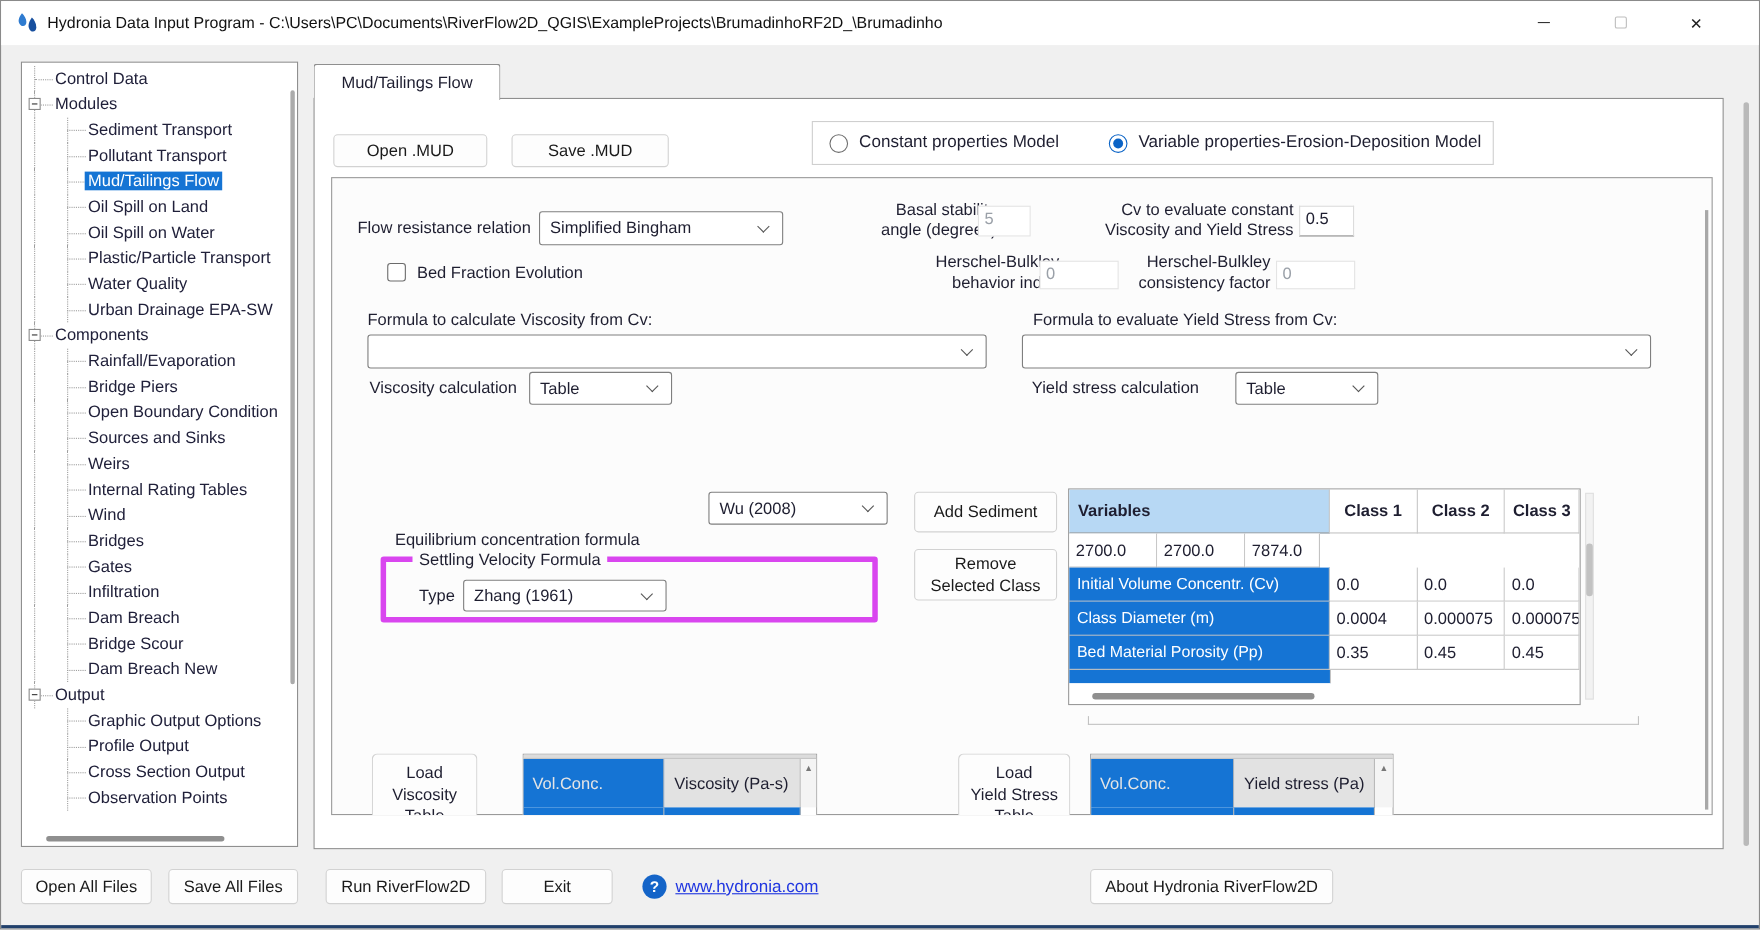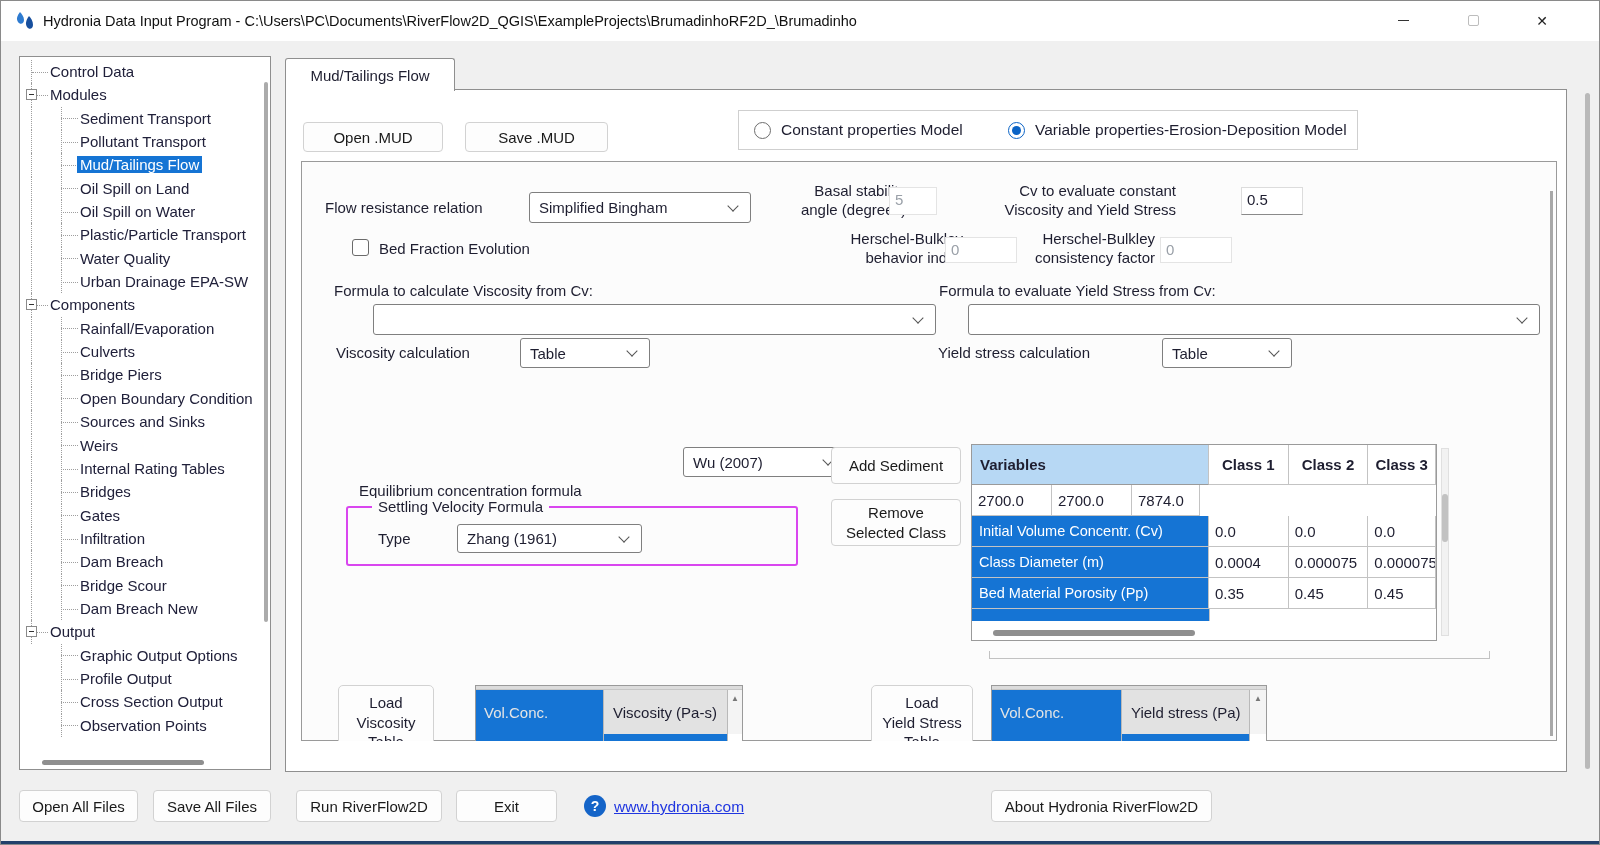--- a/index.html
+++ b/index.html
@@ -34,38 +34,38 @@
   .tree-vscroll { position:absolute; right:2px; top:25px; width:4px; height:540px; background:#ababab; border-radius:2px; }
   .tree-hscroll { position:absolute; left:22px; bottom:4px; width:162px; height:5px; background:#8f8f8f; border-radius:3px; }
 
   
   .tab { position:absolute; left:284px; top:57px; width:170px; height:33px; background:#fff; border:1px solid #8f8f8f; border-bottom:none; border-radius:3px 3px 0 0; z-index:3; display:flex; align-items:center; justify-content:center; font-size:15px; }
   .tabpage { position:absolute; left:284px; top:88px; width:1282px; height:683px; background:#fff; border:1px solid #8f8f8f; z-index:1; }
   .pagescroll { position:absolute; left:1584px; top:92px; width:5px; height:676px; background:#b9b9b9; border-radius:3px; z-index:4; }
 
   
   .btn { position:absolute; background:#fdfdfd; border:1px solid #d2d2d2; border-radius:4px; display:flex; align-items:center; justify-content:center; font-size:15px; color:#1a1a1a; text-align:center; z-index:5; }
-  .combo { position:absolute; background:#fff; border:1px solid #7f7f7f; border-radius:3px; display:flex; align-items:center; padding-left:9px; font-size:15px; z-index:5;margin-left:39px; }
+  .combo { position:absolute; background:#fff; border:1px solid #7f7f7f; border-radius:3px; display:flex; align-items:center; padding-left:9px; font-size:15px; z-index:5; }
   .chev { position:absolute; right:13px; top:50%; margin-top:-6px; width:8px; height:8px; border-right:1.6px solid #555; border-bottom:1.6px solid #555; transform:rotate(45deg); }
   .flabel { position:absolute; font-size:15px; color:#1e1e30; white-space:nowrap; z-index:5; }
   .ml { white-space:pre-line; line-height:1.25; }
   .r { text-align:right; }
   .tinput { position:absolute; background:#fff; border:1px solid #dcdcdc; border-bottom:1px solid #8a8a8a; font-size:15px; padding:3px 0 0 5px; z-index:5; }
   .tinput.dim { color:#9aa0a8; border:1px solid #e4e4e4; }
   .checkbox { position:absolute; width:17px; height:17px; background:#fff; border:1.5px solid #6b6b6b; border-radius:3px; z-index:5; }
   .radiobox { position:absolute; left:737px; top:109px; width:620px; height:40px; border:1px solid #cfcfcf; background:#fff; z-index:5; }
   .radio { position:absolute; width:17px; height:17px; border-radius:50%; background:#fff; border:1.5px solid #6e6e6e; }
   .radio.on { border:1.5px solid #0a63c6; }
   .radio.on::after { content:""; position:absolute; left:50%; top:50%; width:9px; height:9px; margin:-4.5px 0 0 -4.5px; border-radius:50%; background:#0a63c6; }
   .rlabel { position:absolute; top:10px; font-size:15.5px; white-space:nowrap; }
 
   .innerpanel { position:absolute; left:300px; top:160px; width:1256px; height:580px; background:#fcfcfc; border:1px solid #9a9a9a; z-index:2; }
   .inner-vscroll { position:absolute; left:1549px; top:190px; width:3px; height:545px; background:#a8a8a8; z-index:6; }
 
-  .groupbox { position:absolute; left:345px; top:505px; width:452px; height:60px; border:2px solid #d946ef; border-radius:3px; z-index:5; }
+  .groupbox { position:absolute; left:345px; top:505px; width:452px; height:60px; border:5px solid #d946ef; border-radius:3px; z-index:5; }
   .legend { position:absolute; left:24px; top:-10px; background:#fcfcfc; padding:0 6px; font-size:15px; white-space:nowrap; }
   .gb-bottom { position:absolute; left:988px; top:650px; width:501px; height:8px; border-left:1px solid #c2c2c2; border-right:1px solid #c2c2c2; border-bottom:1px solid #c2c2c2; z-index:3; }
 
   
   .ctable { position:absolute; left:970px; top:443px; width:466px; height:197px; background:#fff; border:1px solid #9a9a9a; overflow:hidden; z-index:5; }
   .ct-row { display:flex; height:31px; }
   .ct-row.ct-head { height:40px;font-weight:bold; }
   .ct-h, .ct-l, .ct-c { border-right:1px solid #c3c3c3; border-bottom:1px solid #c3c3c3; overflow:hidden; white-space:nowrap; font-size:15px; }
   .ct-h { display:flex; align-items:center; justify-content:center; background:#fff; }
   .ct-head .c0 { background:#b7d8f4; justify-content:flex-start; padding-left:8px; border-bottom:1px solid #9a9a9a; }
@@ -124,26 +124,26 @@
         <div class="trow l2"><span class="sp1"></span><span class="sp2"></span><span class="tlabel">Sediment Transport</span></div>
         <div class="trow l2"><span class="sp1"></span><span class="sp2"></span><span class="tlabel">Pollutant Transport</span></div>
         <div class="trow l2 sel"><span class="sp1"></span><span class="sp2"></span><span class="tlabel">Mud/Tailings Flow</span></div>
         <div class="trow l2"><span class="sp1"></span><span class="sp2"></span><span class="tlabel">Oil Spill on Land</span></div>
         <div class="trow l2"><span class="sp1"></span><span class="sp2"></span><span class="tlabel">Oil Spill on Water</span></div>
         <div class="trow l2"><span class="sp1"></span><span class="sp2"></span><span class="tlabel">Plastic/Particle Transport</span></div>
         <div class="trow l2"><span class="sp1"></span><span class="sp2"></span><span class="tlabel">Water Quality</span></div>
         <div class="trow l2"><span class="sp1"></span><span class="sp2"></span><span class="tlabel">Urban Drainage EPA-SW</span></div>
         <div class="trow l1"><span class="sp1"></span><span class="ebox"></span><span class="tlabel">Components</span></div>
         <div class="trow l2"><span class="sp1"></span><span class="sp2"></span><span class="tlabel">Rainfall/Evaporation</span></div>
-        <div class="trow l2"><span class="sp1"></span><span class="sp2"></span><span class="tlabel">Culverts</span></div>
         <div class="trow l2"><span class="sp1"></span><span class="sp2"></span><span class="tlabel">Bridge Piers</span></div>
         <div class="trow l2"><span class="sp1"></span><span class="sp2"></span><span class="tlabel">Open Boundary Condition</span></div>
         <div class="trow l2"><span class="sp1"></span><span class="sp2"></span><span class="tlabel">Sources and Sinks</span></div>
         <div class="trow l2"><span class="sp1"></span><span class="sp2"></span><span class="tlabel">Weirs</span></div>
         <div class="trow l2"><span class="sp1"></span><span class="sp2"></span><span class="tlabel">Internal Rating Tables</span></div>
+        <div class="trow l2"><span class="sp1"></span><span class="sp2"></span><span class="tlabel">Wind</span></div>
         <div class="trow l2"><span class="sp1"></span><span class="sp2"></span><span class="tlabel">Bridges</span></div>
         <div class="trow l2"><span class="sp1"></span><span class="sp2"></span><span class="tlabel">Gates</span></div>
         <div class="trow l2"><span class="sp1"></span><span class="sp2"></span><span class="tlabel">Infiltration</span></div>
         <div class="trow l2"><span class="sp1"></span><span class="sp2"></span><span class="tlabel">Dam Breach</span></div>
         <div class="trow l2"><span class="sp1"></span><span class="sp2"></span><span class="tlabel">Bridge Scour</span></div>
         <div class="trow l2"><span class="sp1"></span><span class="sp2"></span><span class="tlabel">Dam Breach New</span></div>
         <div class="trow l1"><span class="sp1"></span><span class="ebox"></span><span class="tlabel">Output</span></div>
         <div class="trow l2"><span class="sp2"></span><span class="tlabel">Graphic Output Options</span></div>
         <div class="trow l2"><span class="sp2"></span><span class="tlabel">Profile Output</span></div>
         <div class="trow l2"><span class="sp2"></span><span class="tlabel">Cross Section Output</span></div>
@@ -173,21 +173,21 @@
   <div class="flabel" style="left:324px;top:198px;">Flow resistance relation</div>
   <div class="combo" style="left:489px;top:191px;width:222px;height:31px;">
     <span>Simplified Bingham</span>
     <span class="chev"></span>
   </div>
   <div class="flabel ml r" style="left:770px;top:181px;width:135px;">Basal stability
 angle (degrees)</div>
   <div class="tinput dim" style="left:888px;top:186px;width:48px;height:28px;">5</div>
   <div class="flabel ml r" style="left:990px;top:181px;width:185px;">Cv to evaluate constant
 Viscosity and Yield Stress</div>
-  <div class="tinput" style="left:1240px;top:186px;width:62px;height:28px;">0.5</div>
+  <div class="tinput" style="left:1180px;top:186px;width:50px;height:28px;">0.5</div>
 
   <span class="checkbox" style="left:351px;top:238px;"></span>
   <div class="flabel" style="left:378px;top:239px;">Bed Fraction Evolution</div>
   <div class="flabel ml r" style="left:842px;top:229px;width:120px;">Herschel-Bulkley
 behavior index</div>
   <div class="tinput dim" style="left:944px;top:236px;width:72px;height:26px;">0</div>
   <div class="flabel ml r" style="left:1028px;top:229px;width:126px;">Herschel-Bulkley
 consistency factor</div>
   <div class="tinput dim" style="left:1159px;top:236px;width:72px;height:26px;">0</div>
 
@@ -208,21 +208,21 @@
     <span class="chev"></span>
   </div>
   <div class="flabel" style="left:937px;top:343px;">Yield stress calculation</div>
   <div class="combo" style="left:1122px;top:337px;width:130px;height:30px;">
     <span>Table</span>
     <span class="chev"></span>
   </div>
 
   <div class="flabel" style="left:358px;top:453px;margin-top:28px;">Equilibrium concentration formula</div>
   <div class="combo" style="left:643px;top:446px;width:163px;height:30px;">
-    <span>Wu (2007)</span>
+    <span>Wu (2008)</span>
     <span class="chev"></span>
   </div>
   <div class="groupbox">
     <div class="legend">Settling Velocity Formula</div>
     <div class="flabel" style="left:30px;top:22px;">Type</div>
     <div class="combo" style="left:70px;top:16px;width:185px;height:29px;">
       <span>Zhang (1961)</span>
       <span class="chev"></span>
     </div>
   </div>

